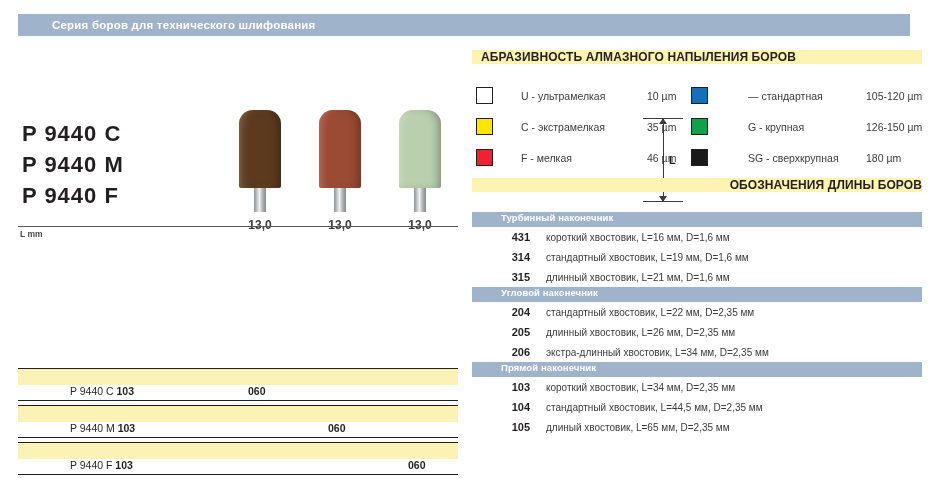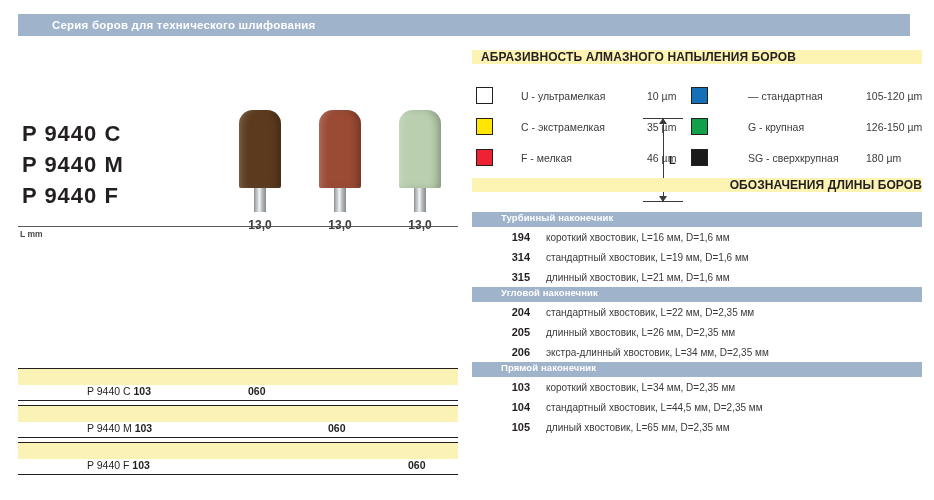--- a/index.html
+++ b/index.html
@@ -165,21 +165,21 @@
   .prow {
     position: relative;
     height: 31px;
     background: #fbf2b6;
     border-top: 1.6px solid #231f20;
     border-bottom: 1px solid #231f20;
     margin-bottom: 4px;
   }
   .prow .pname {
     position: absolute;
-    left: 69px;
+    left: 52px;
     bottom: 3px;
     font-size: 10.5px;
     color: #231f20;
     background: #ffffff;
     white-space: pre;
   }
   .prow .pname b { font-weight: bold; }
   .prow .pwhite {
     position: absolute;
     left: 0;
@@ -412,21 +412,21 @@
   <div class="yellow-head" style="top:178px;justify-content:flex-end;">
     <span>ОБОЗНАЧЕНИЯ ДЛИНЫ БОРОВ</span>
   </div>
 
   <div class="lentable">
 
     <div class="sec-head">
       <span>Турбинный наконечник</span>
     </div>
     <div class="len-row">
-      <div class="len-code">194</div>
+      <div class="len-code">431</div>
       <div class="len-desc">короткий хвостовик, L=16 мм, D=1,6 мм</div>
     </div>
     <div class="len-row">
       <div class="len-code">314</div>
       <div class="len-desc">стандартный хвостовик, L=19 мм, D=1,6 мм</div>
     </div>
     <div class="len-row">
       <div class="len-code">315</div>
       <div class="len-desc">длинный хвостовик, L=21 мм, D=1,6 мм</div>
     </div>

